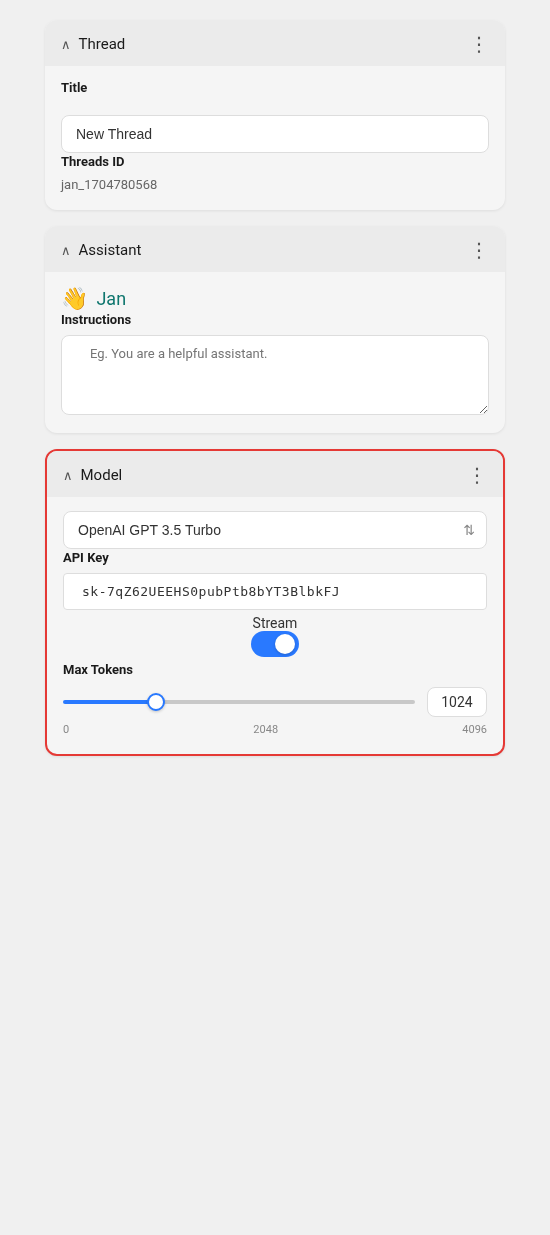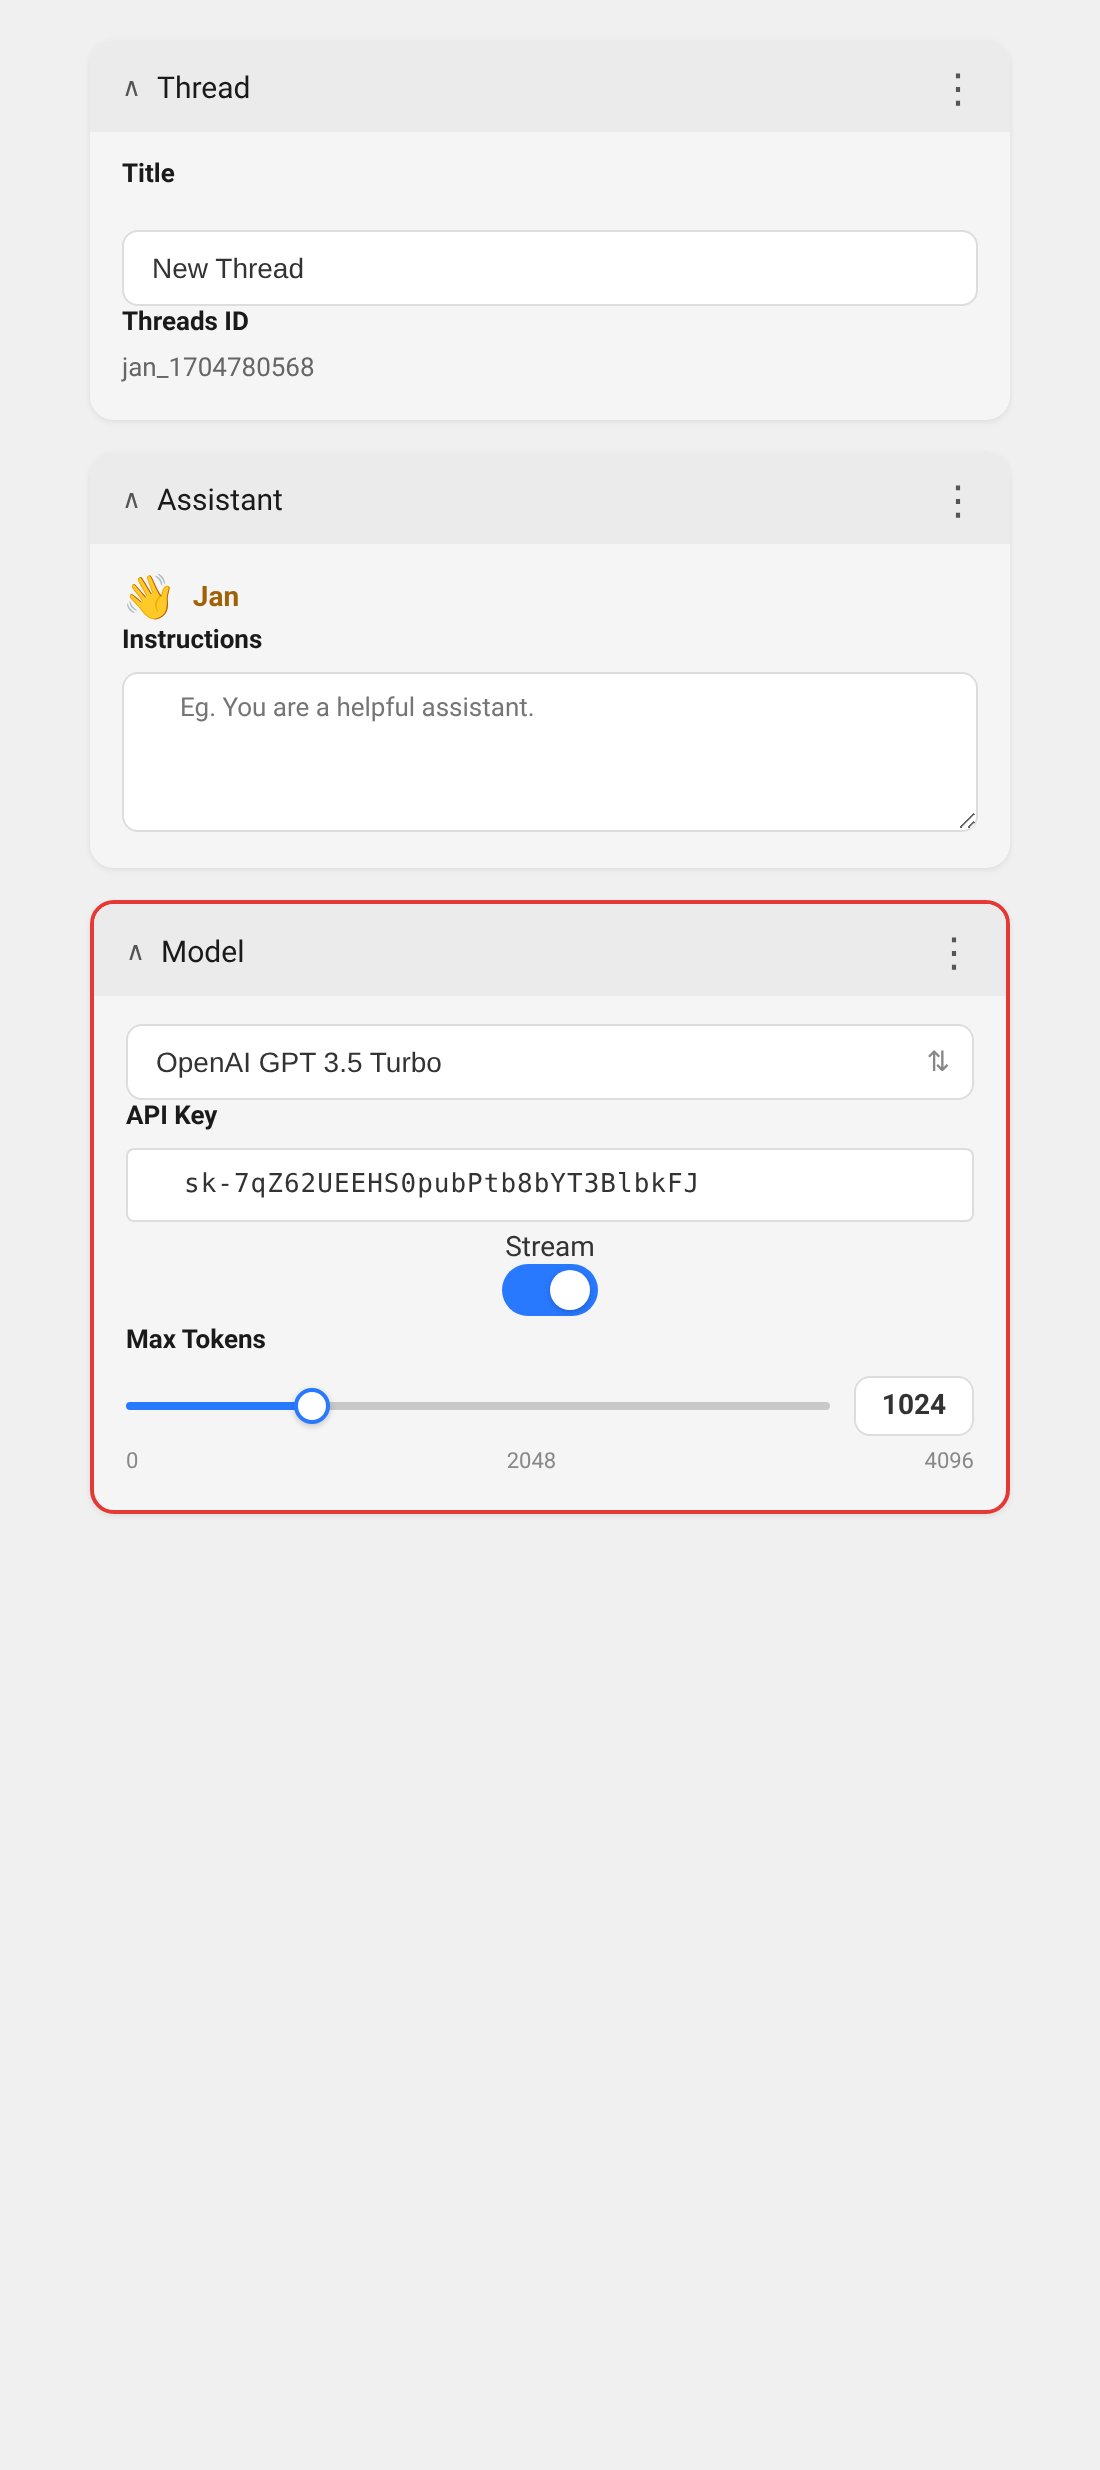--- a/index.html
+++ b/index.html
@@ -109,23 +109,23 @@
       display: flex;
       align-items: center;
       gap: 8px;
     }
 
     .assistant-emoji {
       font-size: 22px;
     }
 
     .assistant-name {
-      font-weight: 700;
-      font-size: 14px;
-      color: #a16207;
+      font-weight: 400;
+      font-size: 18px;
+      color: #0f766e;
     }
 
     .textarea-input {
       width: 100%;
       padding: 10px 28px;
       border: 1.5px solid #ddd;
       border-radius: 8px;
       background: #fff;
       font-size: 13px;
       color: #999;
@@ -158,21 +158,21 @@
       right: 12px;
       top: 50%;
       transform: translateY(-50%);
       color: #888;
       font-size: 14px;
       pointer-events: none;
     }
 
     .api-key-input {
       width: 100%;
-      padding: 10px 28px;
+      padding: 10px 18px;
       border: 1.5px solid #ddd;
       border-radius: 4px;
       background: #fff;
       font-size: 13px;
       color: #333;
       outline: none;
       font-family: monospace;
       letter-spacing: 0.5px;
     }
 
@@ -282,21 +282,21 @@
 
     .token-value-box {
       width: 60px;
       padding: 6px 8px;
       border: 1.5px solid #ddd;
       border-radius: 8px;
       background: #fff;
       text-align: center;
       font-size: 14px;
       color: #333;
-      font-weight: 700;
+      font-weight: 400;
     }
   </style>
 </head>
 <body>
 
 <div class="main-container">
 
   <div class="panel">
     <div class="panel-header">
       <div class="panel-header-left">

